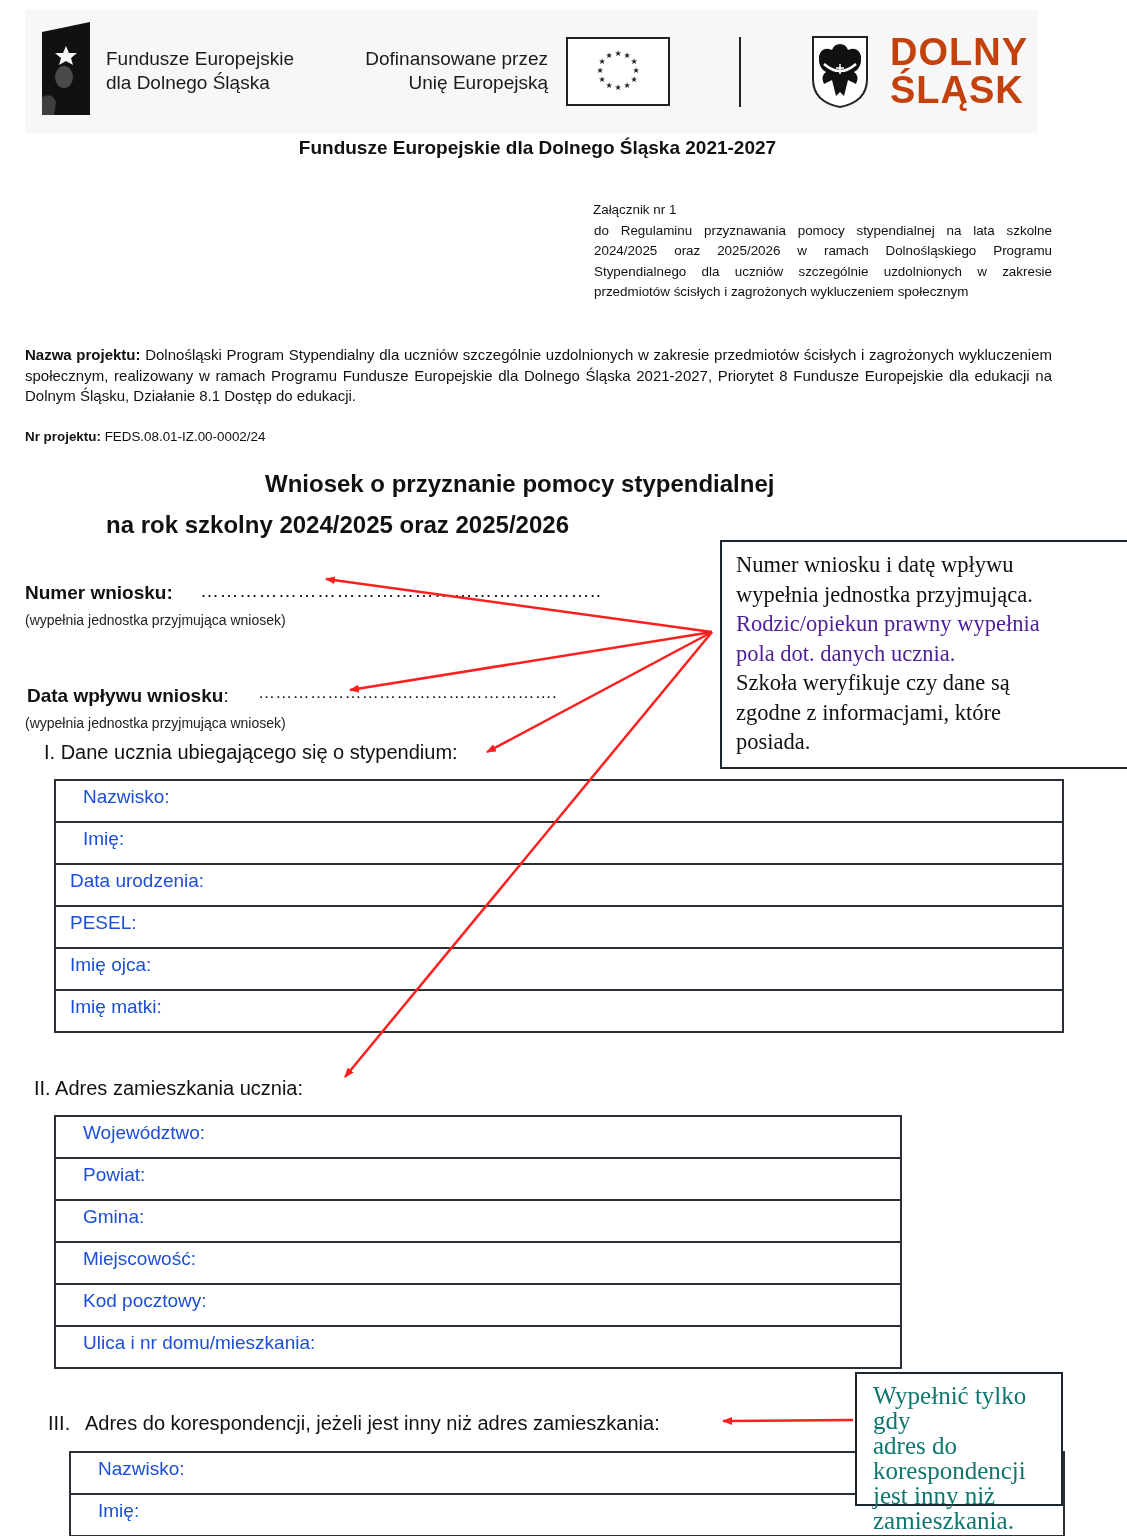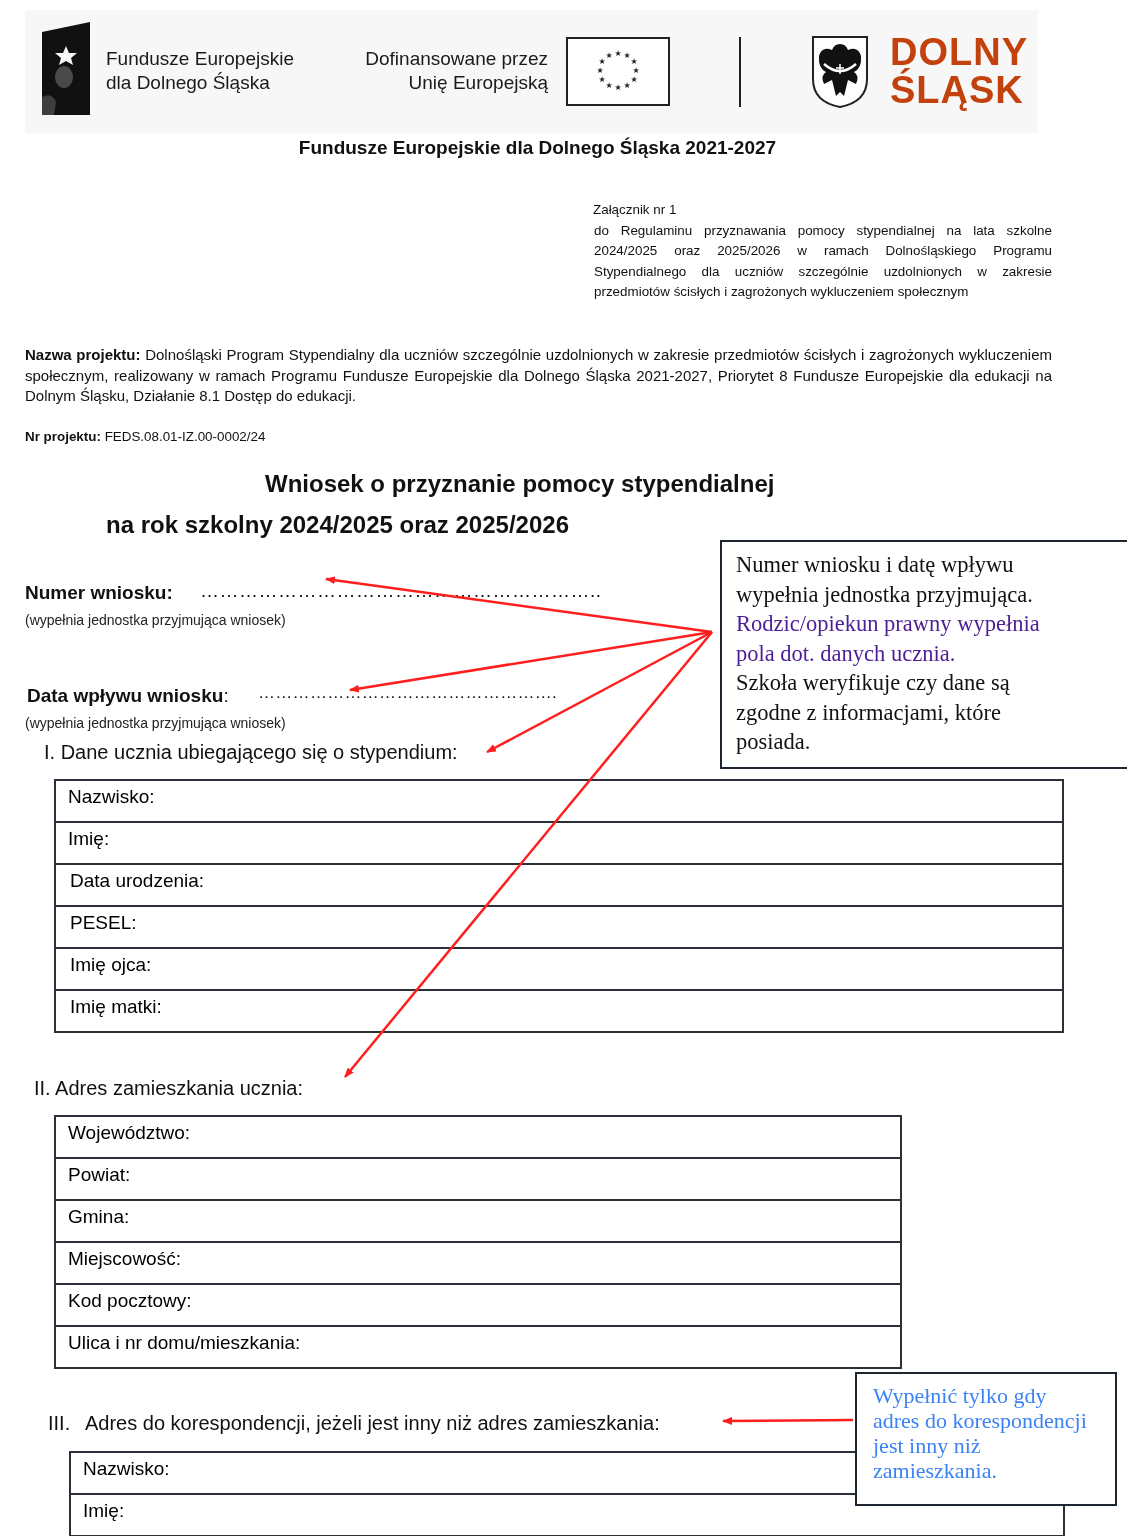--- a/index.html
+++ b/index.html
@@ -35,30 +35,30 @@
   .date-label { left: 27px; top: 685px; font-size: 19px; font-weight: bold; }
   .date-colon { font-weight: normal; }
   .date-dots { left: 258px; top: 683px; font-size: 17px; letter-spacing: 0.3px; }
   .hint2 { left: 25px; top: 715px; }
   .sec1 { left: 44px; top: 741px; font-size: 20px; }
 
   .note1 { left: 720px; top: 540px; width: 430px; height: 229px; border: 2px solid #1d2530; background: #fff; padding: 8px 14px; font-family: "Liberation Serif", serif; font-size: 22.5px; line-height: 29.5px; color: #111; }
   .note1 .red { color: #4c1d95; }
 
   table.form { position: absolute; border-collapse: collapse; }
-  table.form td { border: 2px solid #2b3038; height: 42px; vertical-align: top; padding: 5px 12px; font-size: 19px; color: #000000; }
+  table.form td { border: 2px solid #2b3038; height: 42px; vertical-align: top; padding: 5px 27px; font-size: 19px; color: #1d4ed8; }
   .tbl1 { left: 54px; top: 779px; width: 1010px; }
   .tbl2 { left: 54px; top: 1115px; width: 848px; }
   .tbl3 { left: 69px; top: 1451px; width: 996px; }
 
   .sec2 { left: 34px; top: 1077px; font-size: 20px; }
   .sec3 { left: 48px; top: 1412px; font-size: 20px; }
   .sec3 .num { display: inline-block; width: 37px; }
 
-  .note2 { left: 855px; top: 1372px; width: 262px; height: 134px; border: 2px solid #1d2530; background: #fff; padding: 9px 16px; font-family: "Liberation Serif", serif; font-size: 22px; line-height: 25px; color: #3b82f6; }
+  .note2 { left: 855px; top: 1372px; width: 208px; height: 134px; border: 2px solid #1d2530; background: #fff; padding: 9px 16px; font-family: "Liberation Serif", serif; font-size: 25px; line-height: 25px; color: #0f766e; }
 
   svg.arrows { position: absolute; left: 0; top: 0; width: 1127px; height: 1536px; pointer-events: none; }
 </style>
 </head>
 <body>
 
 <div class="abs logo-band"></div>
 
 <svg class="abs fe-mark" viewBox="0 0 48 93">
   <path d="M0 10 L48 0 L48 93 L0 93 Z" fill="#111"></path>

